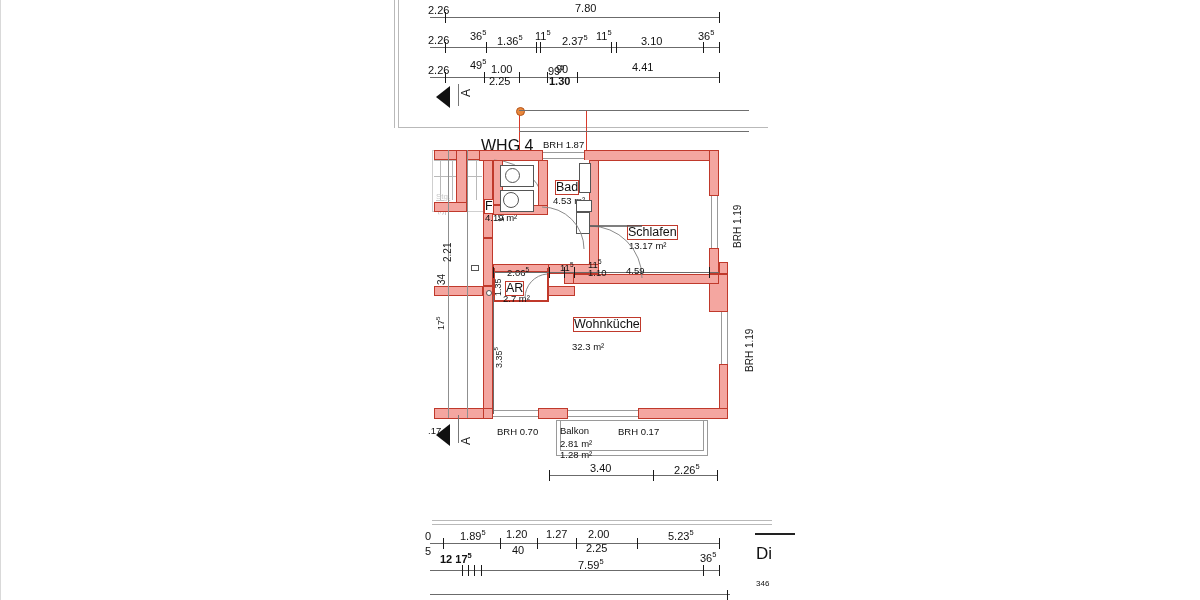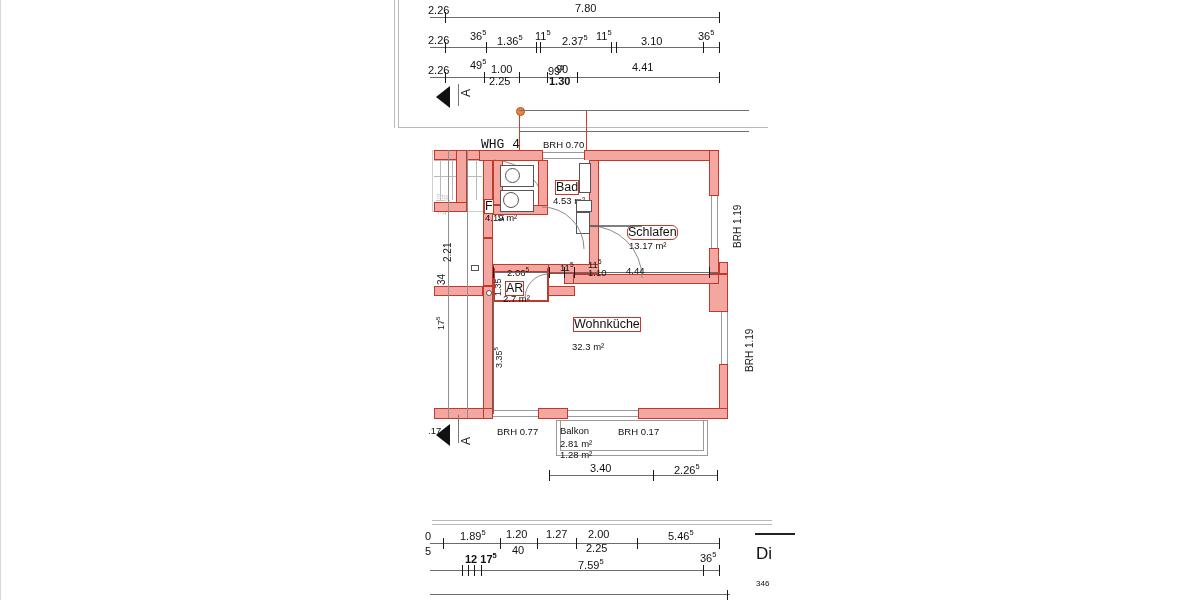--- a/index.html
+++ b/index.html
@@ -5,21 +5,21 @@
   html,body{margin:0;padding:0;background:#ffffff;}
   body{width:1200px;height:600px;overflow:hidden;
        font-family:"Liberation Sans","DejaVu Sans",sans-serif;color:#1a1a1a;}
   #stage{position:relative;width:1200px;height:600px;background:#fff;}
 
   
   .abs{position:absolute;}
   .txt{position:absolute;white-space:nowrap;font-size:11px;line-height:1;color:#111;}
   .txt.sm{font-size:9.5px;}
   .txt.xs{font-size:8px;}
-  .txt.big{font-size:13px;font-family:Liberation Mono, monospace;}
+  .txt.big{font-size:16px;}
   .txt.room{font-size:12.5px;}
   .sup{font-size:0.68em;vertical-align:super;}
 
   
   .dimline{position:absolute;height:1px;background:#6b6b6b;}
   .vdimline{position:absolute;width:1px;background:#6b6b6b;}
   .dtick{position:absolute;width:1px;height:11px;background:#1a1a1a;}
 
   
   .wall{position:absolute;background:#f4a6a0;border:1px solid #c0392b;box-sizing:border-box;}
@@ -107,21 +107,21 @@
   <div class="graythin" style="left:452px;top:152px;width:1px;height:48px;"></div>
   <div class="graythin" style="left:464px;top:152px;width:1px;height:48px;"></div>
   <div class="graythin" style="left:476px;top:152px;width:1px;height:48px;"></div>
   <div class="graythin" style="left:434px;top:160px;width:48px;height:1px;"></div>
   <div class="graythin" style="left:434px;top:176px;width:48px;height:1px;"></div>
   <div class="txt xs faint" style="left:436px;top:193px;">Stg.</div>
   <div class="txt xs faint" style="left:448px;top:201px;">25.65</div>
   <div class="vtext9 faint" style="left:436px;top:215px;">39</div>
 
   <div class="txt big" style="left:481px;top:138px;font-weight:400;">WHG 4</div>
-  <div class="txt sm" style="left:543px;top:140px;">BRH 0.70</div>
+  <div class="txt sm" style="left:543px;top:140px;">BRH 1.87</div>
 
   <div class="redline" style="left:519px;top:110px;width:1px;height:40px;"></div>
   <div class="redline" style="left:586px;top:110px;width:1px;height:40px;"></div>
   <div class="reddot" style="left:516px;top:107px;width:7px;height:7px;"></div>
   <div class="thin" style="left:519px;top:110px;width:230px;height:1px;background:#6f6f6f;"></div>
   <div class="thin" style="left:519px;top:131px;width:230px;height:1px;background:#6f6f6f;"></div>
 
   <div class="wall" style="left:434px;top:150px;width:52px;height:10px;"></div>
   <div class="wall" style="left:479px;top:150px;width:64px;height:11px;"></div>
   <div class="win" style="left:543px;top:152px;width:41px;height:7px;"></div>
@@ -184,21 +184,21 @@
   <div class="fx" style="left:500px;top:190px;width:34px;height:22px;"></div>
   <div class="fxc" style="left:503px;top:192px;width:16px;height:16px;"></div>
   <div class="fx" style="left:579px;top:163px;width:12px;height:30px;"></div>
   <div class="fx" style="left:576px;top:200px;width:16px;height:12px;"></div>
   <div class="fx" style="left:576px;top:212px;width:14px;height:22px;"></div>
 
   <svg class="abs" style="left:540px;top:205px;" width="48" height="46">
     <path d="M2,2 A42,42 0 0 1 44,44" fill="none" stroke="#8a8a8a" stroke-width="1"></path>
   </svg>
 
-  <div class="txt room" style="left:627px;top:225px;border-radius:6px;">Schlafen</div>
+  <div class="txt room" style="left:627px;top:225px;">Schlafen</div>
   <div class="txt sm" style="left:629px;top:241px;text-align:right;">13.17 m²</div>
   <svg class="abs" style="left:588px;top:224px;" width="58" height="56">
     <path d="M2,2 A52,52 0 0 1 54,54" fill="none" stroke="#8a8a8a" stroke-width="1"></path>
     <line x1="2" y1="2" x2="54" y2="2" stroke="#555" stroke-width="1.4" transform="rotate(0)"></line>
   </svg>
 
   <div class="wall" style="left:493px;top:264px;width:56px;height:8px;"></div>
   <div class="room" style="left:493px;top:272px;width:56px;height:30px;border:none;"></div>
   <div class="innerline" style="left:493px;top:268px;width:2px;height:34px;"></div>
   <div class="innerline" style="left:547px;top:268px;width:2px;height:34px;"></div>
@@ -217,35 +217,35 @@
 
   <div class="dimline" style="left:493px;top:272px;width:226px;"></div>
   <div class="dtick" style="left:493px;top:267px;"></div>
   <div class="dtick" style="left:549px;top:267px;"></div>
   <div class="dtick" style="left:564px;top:267px;"></div>
   <div class="dtick" style="left:574px;top:267px;"></div>
   <div class="dtick" style="left:709px;top:267px;"></div>
   <div class="txt sm" style="left:588px;top:259px;"><span>11</span><span class="sup">5</span></div>
   <div class="txt sm" style="left:588px;top:268px;">1.10</div>
   <div class="txt sm" style="left:590px;top:262px;"></div>
-  <div class="txt sm" style="left:626px;top:266px;">4.44</div>
+  <div class="txt sm" style="left:626px;top:266px;">4.59</div>
   <div class="txt sm" style="left:560px;top:262px;"><span>11</span><span class="sup">5</span></div>
 
   <div class="vdimline" style="left:493px;top:296px;height:118px;"></div>
   <div class="vtext9" style="left:492px;top:368px;"><span>3.35</span><span class="sup">5</span></div>
 
   <div class="vdimline" style="left:448px;top:150px;height:268px;background:#8f8f8f;"></div>
   <div class="vdimline" style="left:467px;top:150px;height:268px;background:#8f8f8f;"></div>
   <div class="vtext" style="left:442px;top:262px;">2.21</div>
   <div class="vtext" style="left:436px;top:285px;">34</div>
   <div class="vtext9" style="left:434px;top:330px;"><span>17</span><span class="sup">5</span></div>
   <div class="vtext9" style="left:432px;top:375px;"></div>
   <div class="fx" style="left:471px;top:265px;width:8px;height:6px;"></div>
 
-  <div class="txt sm" style="left:497px;top:427px;">BRH 0.77</div>
+  <div class="txt sm" style="left:497px;top:427px;">BRH 0.70</div>
   <div class="ann" style="left:556px;top:420px;width:152px;height:36px;"></div>
   <div class="ann" style="left:560px;top:420px;width:144px;height:31px;"></div>
   <div class="txt sm" style="left:560px;top:426px;">Balkon</div>
   <div class="txt sm" style="left:602px;top:427px;margin-left:16px;">BRH 0.17</div>
   <div class="txt sm" style="left:560px;top:439px;">2.81 m²</div>
   <div class="txt sm" style="left:560px;top:450px;">1.28 m²</div>
 
   <div class="arrowL" style="left:436px;top:424px;"></div>
   <div class="vdimline" style="left:458px;top:415px;height:28px;background:#777;"></div>
   <div class="rotA" style="left:462px;top:434px;">A</div>
@@ -264,32 +264,32 @@
   <div class="dtick" style="left:443px;top:538px;"></div>
   <div class="dtick" style="left:500px;top:538px;"></div>
   <div class="dtick" style="left:537px;top:538px;"></div>
   <div class="dtick" style="left:576px;top:538px;"></div>
   <div class="dtick" style="left:637px;top:538px;"></div>
   <div class="dtick" style="left:719px;top:538px;"></div>
   <div class="txt" style="left:460px;top:529px;"><span>1.89</span><span class="sup">5</span></div>
   <div class="txt" style="left:506px;top:529px;"><span>1.20</span></div>
   <div class="txt" style="left:546px;top:529px;"><span>1.27</span></div>
   <div class="txt" style="left:588px;top:529px;"><span>2.00</span></div>
-  <div class="txt" style="left:668px;top:529px;"><span>5.46</span><span class="sup">5</span></div>
+  <div class="txt" style="left:668px;top:529px;"><span>5.23</span><span class="sup">5</span></div>
   <div class="txt" style="left:512px;top:545px;"><span>40</span></div>
   <div class="txt" style="left:586px;top:543px;"><span>2.25</span></div>
 
   <div class="dimline" style="left:430px;top:570px;width:290px;"></div>
   <div class="dtick" style="left:462px;top:565px;"></div>
   <div class="dtick" style="left:468px;top:565px;"></div>
   <div class="dtick" style="left:474px;top:565px;"></div>
   <div class="dtick" style="left:481px;top:565px;"></div>
   <div class="dtick" style="left:703px;top:565px;"></div>
   <div class="dtick" style="left:719px;top:565px;"></div>
-  <div class="txt" style="left:465px;top:552px;font-weight:600;"><span>12 17</span><span class="sup">5</span></div>
+  <div class="txt" style="left:440px;top:552px;font-weight:600;"><span>12 17</span><span class="sup">5</span></div>
   <div class="txt" style="left:578px;top:558px;"><span>7.59</span><span class="sup">5</span></div>
   <div class="txt" style="left:700px;top:551px;"><span>36</span><span class="sup">5</span></div>
 
   <div class="dimline" style="left:430px;top:594px;width:300px;"></div>
   <div class="dtick" style="left:727px;top:590px;"></div>
 
   <div class="thin" style="left:755px;top:533px;width:40px;height:2px;background:#222;"></div>
   <div class="txt" style="left:756px;top:545px;font-size:17px;">Di</div>
   <div class="txt xs" style="left:756px;top:580px;">346</div>
 

